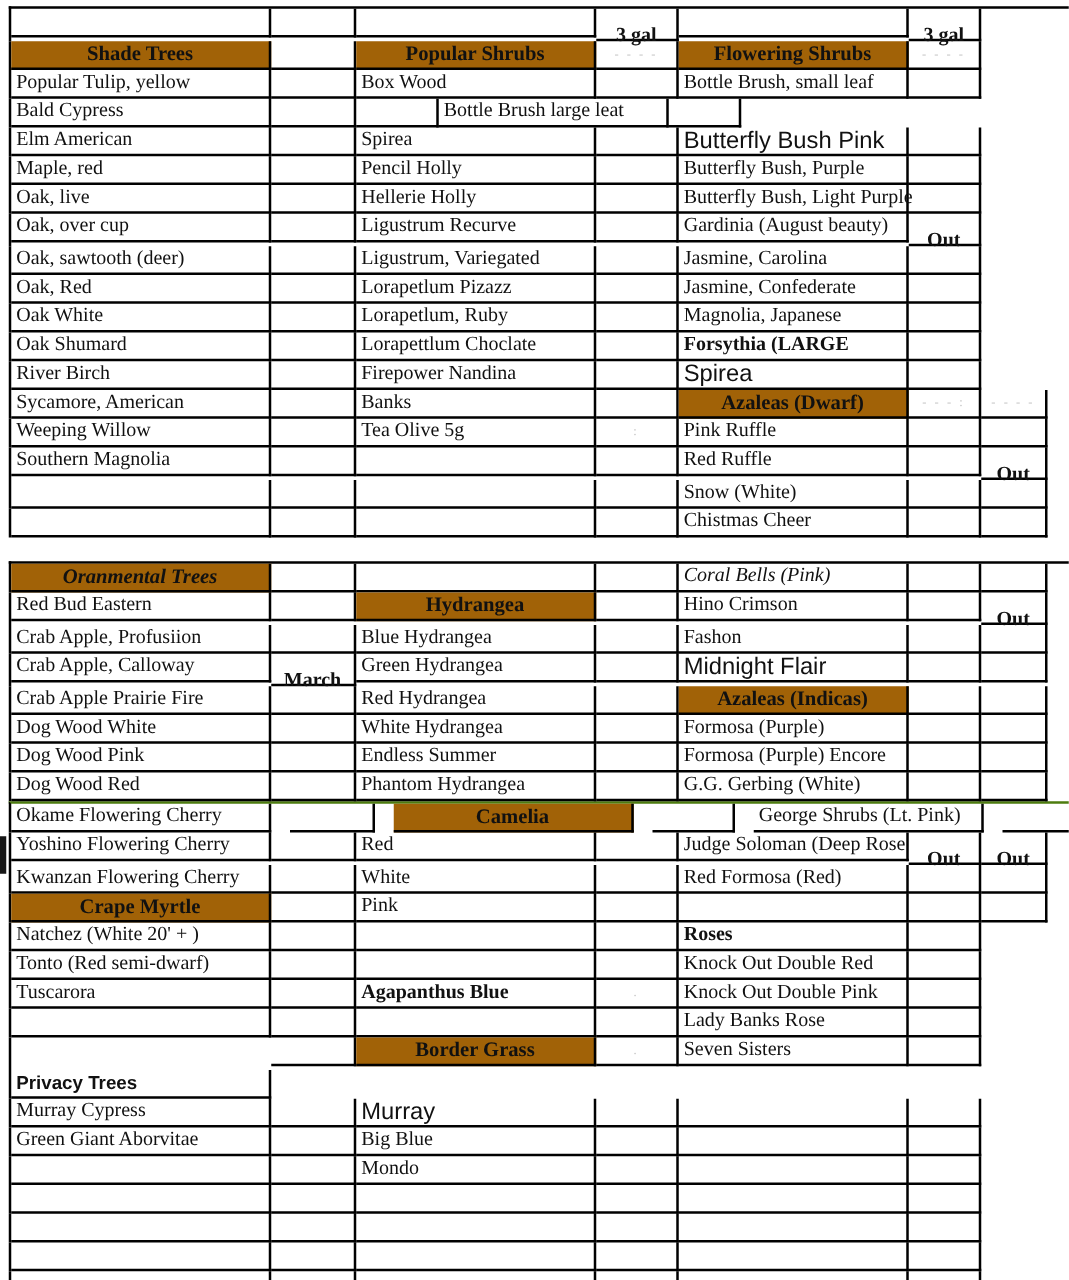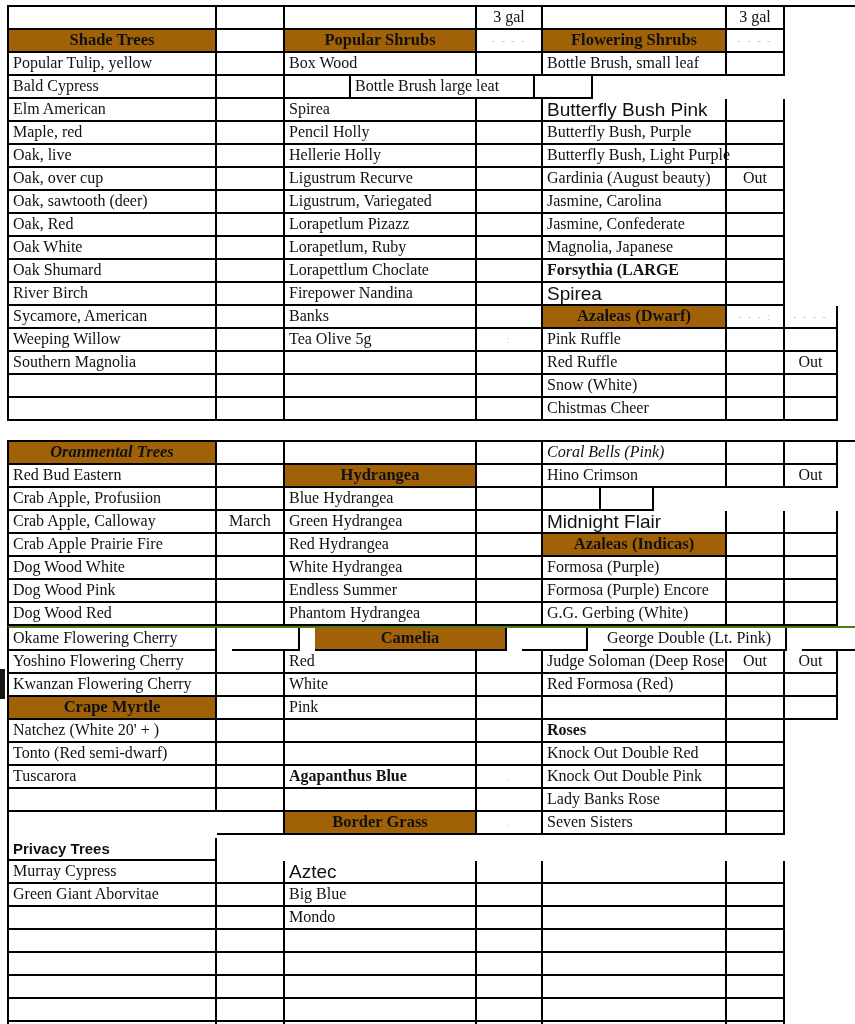--- a/index.html
+++ b/index.html
@@ -10,21 +10,21 @@
   .row.first{border-top:2px solid #000;}
   .row.dbl{border-top:2px solid #000;margin-top:19px;font-style:italic;}   
   .row.thick{border-top:2px solid #4d7c0f;gap:15px;}                
   .cell{box-sizing:border-box;height:23px;border-right:2px solid #000;border-bottom:2px solid #000;
         padding:0 0 0 4px;font-size:16px;line-height:20px;white-space:nowrap;overflow:visible;}
   .c1{width:208px}.c2{width:68px}.c3{width:192px}.c4{width:66px}.c5{width:184px}.c6{width:58px}.c7{width:53px}
   .b   {font-weight:bold;text-align:center;padding:0 2px;background:#a16207;font-size:16.5px;}
   .bl  {font-weight:bold;}
   .bsans{font-weight:bold;font-family:"Liberation Sans",sans-serif;font-size:15px;line-height:21px;margin-top:26px;}
   .sans{font-family:"Liberation Sans",sans-serif;font-size:19px;line-height:21px;}
-  .c   {text-align:center;padding:0 2px;}
+  .c   {text-align:center;padding:12px 2px;font-weight:bold;}
   .f   {text-align:center;padding:0 2px;color:#c3c3c3;font-size:10px;letter-spacing:2px;line-height:22px;}
   #artifact{position:absolute;left:0;top:669px;width:5px;height:30px;background:#161616;}
 </style>
 </head>
 <body>
 
 <div id="tbl">
     <div class="row first">
       <div class="cell c1"></div>
       <div class="cell c2"></div>
@@ -189,20 +189,21 @@
       <div class="cell c4"></div>
       <div class="cell c5">Hino Crimson</div>
       <div class="cell c6"></div>
       <div class="cell c7 c">Out</div>
     </div>
     <div class="row">
       <div class="cell c1">Crab Apple, Profusiion</div>
       <div class="cell c2"></div>
       <div class="cell c3">Blue Hydrangea</div>
       <div class="cell c4"></div>
+      <div class="cell c5">Fashon</div>
       <div class="cell c6"></div>
       <div class="cell c7"></div>
     </div>
     <div class="row">
       <div class="cell c1">Crab Apple, Calloway</div>
       <div class="cell c2 c">March</div>
       <div class="cell c3">Green Hydrangea</div>
       <div class="cell c4"></div>
       <div class="cell c5 sans">Midnight Flair</div>
       <div class="cell c6"></div>
@@ -242,21 +243,21 @@
       <div class="cell c4"></div>
       <div class="cell c5">G.G. Gerbing (White)</div>
       <div class="cell c6"></div>
       <div class="cell c7"></div>
     </div>
     <div class="row thick">
       <div class="cell c1">Okame Flowering Cherry</div>
       <div class="cell c2"></div>
       <div class="cell c3 b">Camelia</div>
       <div class="cell c4"></div>
-      <div class="cell c5">George Double (Lt. Pink)</div>
+      <div class="cell c5">George Shrubs (Lt. Pink)</div>
       <div class="cell c6"></div>
       <div class="cell c7"></div>
     </div>
     <div class="row">
       <div class="cell c1">Yoshino Flowering Cherry</div>
       <div class="cell c2"></div>
       <div class="cell c3">Red</div>
       <div class="cell c4"></div>
       <div class="cell c5">Judge Soloman (Deep Rose</div>
       <div class="cell c6 c">Out</div>
@@ -316,21 +317,21 @@
       <div class="cell c1 bsans">Privacy Trees</div>
       <div class="cell c2"></div>
       <div class="cell c3 b">Border Grass</div>
       <div class="cell c4 f">.</div>
       <div class="cell c5">Seven Sisters</div>
       <div class="cell c6"></div>
     </div>
     <div class="row">
       <div class="cell c1">Murray Cypress</div>
       <div class="cell c2"></div>
-      <div class="cell c3 sans">Aztec</div>
+      <div class="cell c3 sans">Murray</div>
       <div class="cell c4"></div>
       <div class="cell c5"></div>
       <div class="cell c6"></div>
     </div>
     <div class="row">
       <div class="cell c1">Green Giant Aborvitae</div>
       <div class="cell c2"></div>
       <div class="cell c3">Big Blue</div>
       <div class="cell c4"></div>
       <div class="cell c5"></div>

